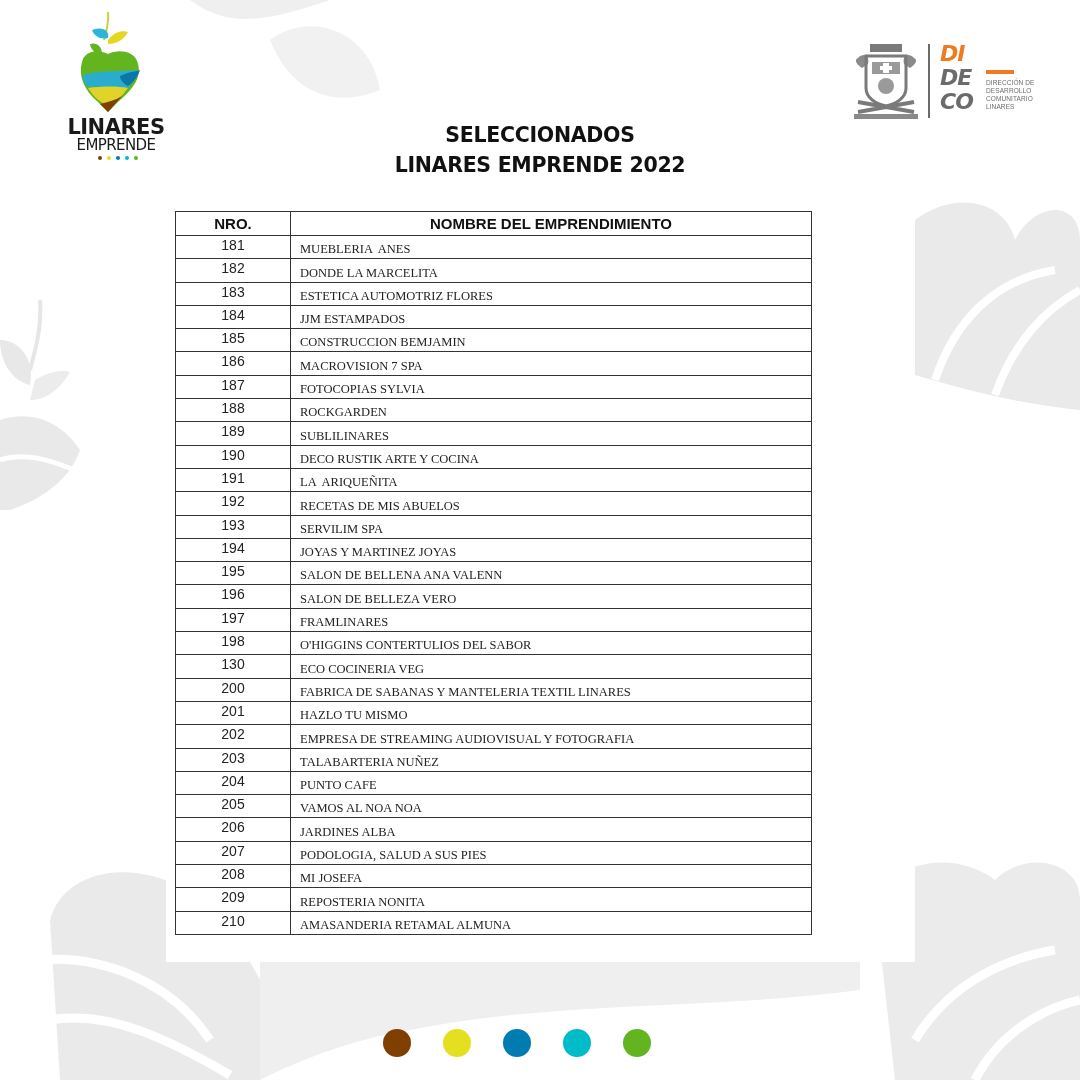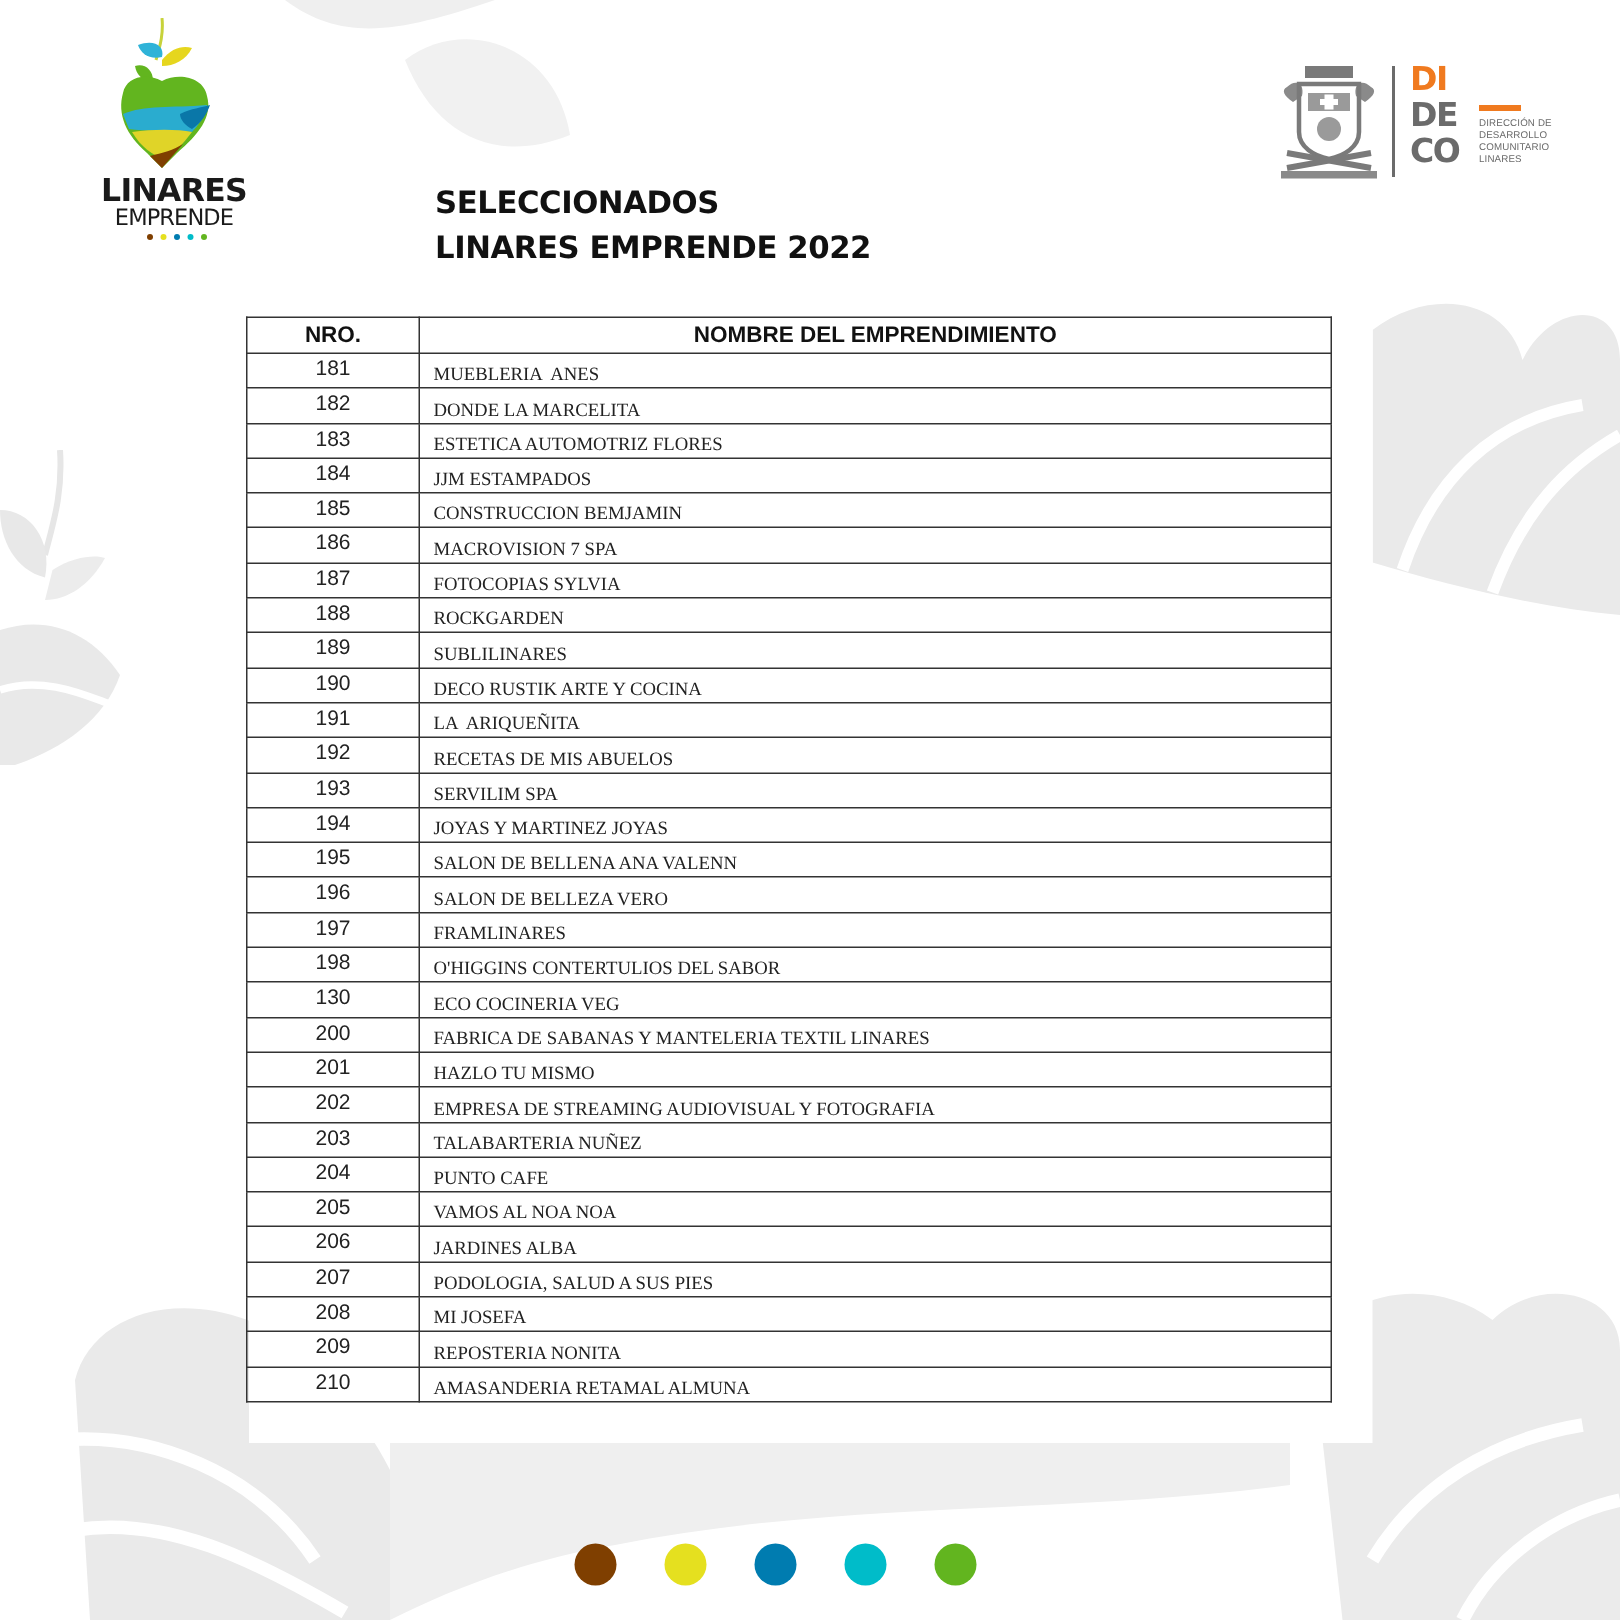--- a/index.html
+++ b/index.html
@@ -28,37 +28,37 @@
   .logo-left .dots { position: absolute; left: 36px; top: 144px; display: flex; gap: 5px; }
   .logo-left .dots span { width: 4px; height: 4px; border-radius: 50%; display: block; }
 
   
   .logo-right { position: absolute; left: 852px; top: 42px; width: 200px; height: 80px; }
   .logo-right .divider { position: absolute; left: 76px; top: 2px; width: 2px; height: 74px; background: #6b6b6b; }
   .logo-right .dideco {
     position: absolute; left: 88px; top: 0; font-family: "DejaVu Sans", sans-serif;
     font-weight: bold; font-size: 22px; line-height: 24px; letter-spacing: -1px;
   }
-  .logo-right .dideco div { height: 24px; }
+  .logo-right .dideco div { height: 24px; font-style: italic; }
   .logo-right .bar { position: absolute; left: 134px; top: 28px; width: 28px; height: 4px; background: #f07a1f; }
   .logo-right .sub {
     position: absolute; left: 134px; top: 37px; font-size: 6.5px; line-height: 8px;
     color: #6b6b6b; letter-spacing: 0.1px;
   }
 
   
   .title {
-    position: absolute; left: 290px; top: 120px; width: 500px; 
+    position: absolute; left: 290px; top: 120px; width: 500px; text-align: center;
     font-family: "DejaVu Sans", sans-serif; font-weight: bold; font-size: 20.5px;
     line-height: 30px; color: #111; letter-spacing: -0.3px;
   }
 
   
   table.list {
-    position: absolute; left: 164px; top: 211px; width: 724px;
+    position: absolute; left: 175px; top: 211px; width: 637px;
     border-collapse: collapse; border: 1.5px solid #222;
   }
   table.list th, table.list td {
     border: 1.5px solid #333; padding: 0; height: 22.3px;
   }
   table.list th {
     font-family: "Liberation Sans", sans-serif; font-weight: bold; font-size: 15px;
     color: #111; height: 23px; vertical-align: middle;
   }
   table.list td.num {

